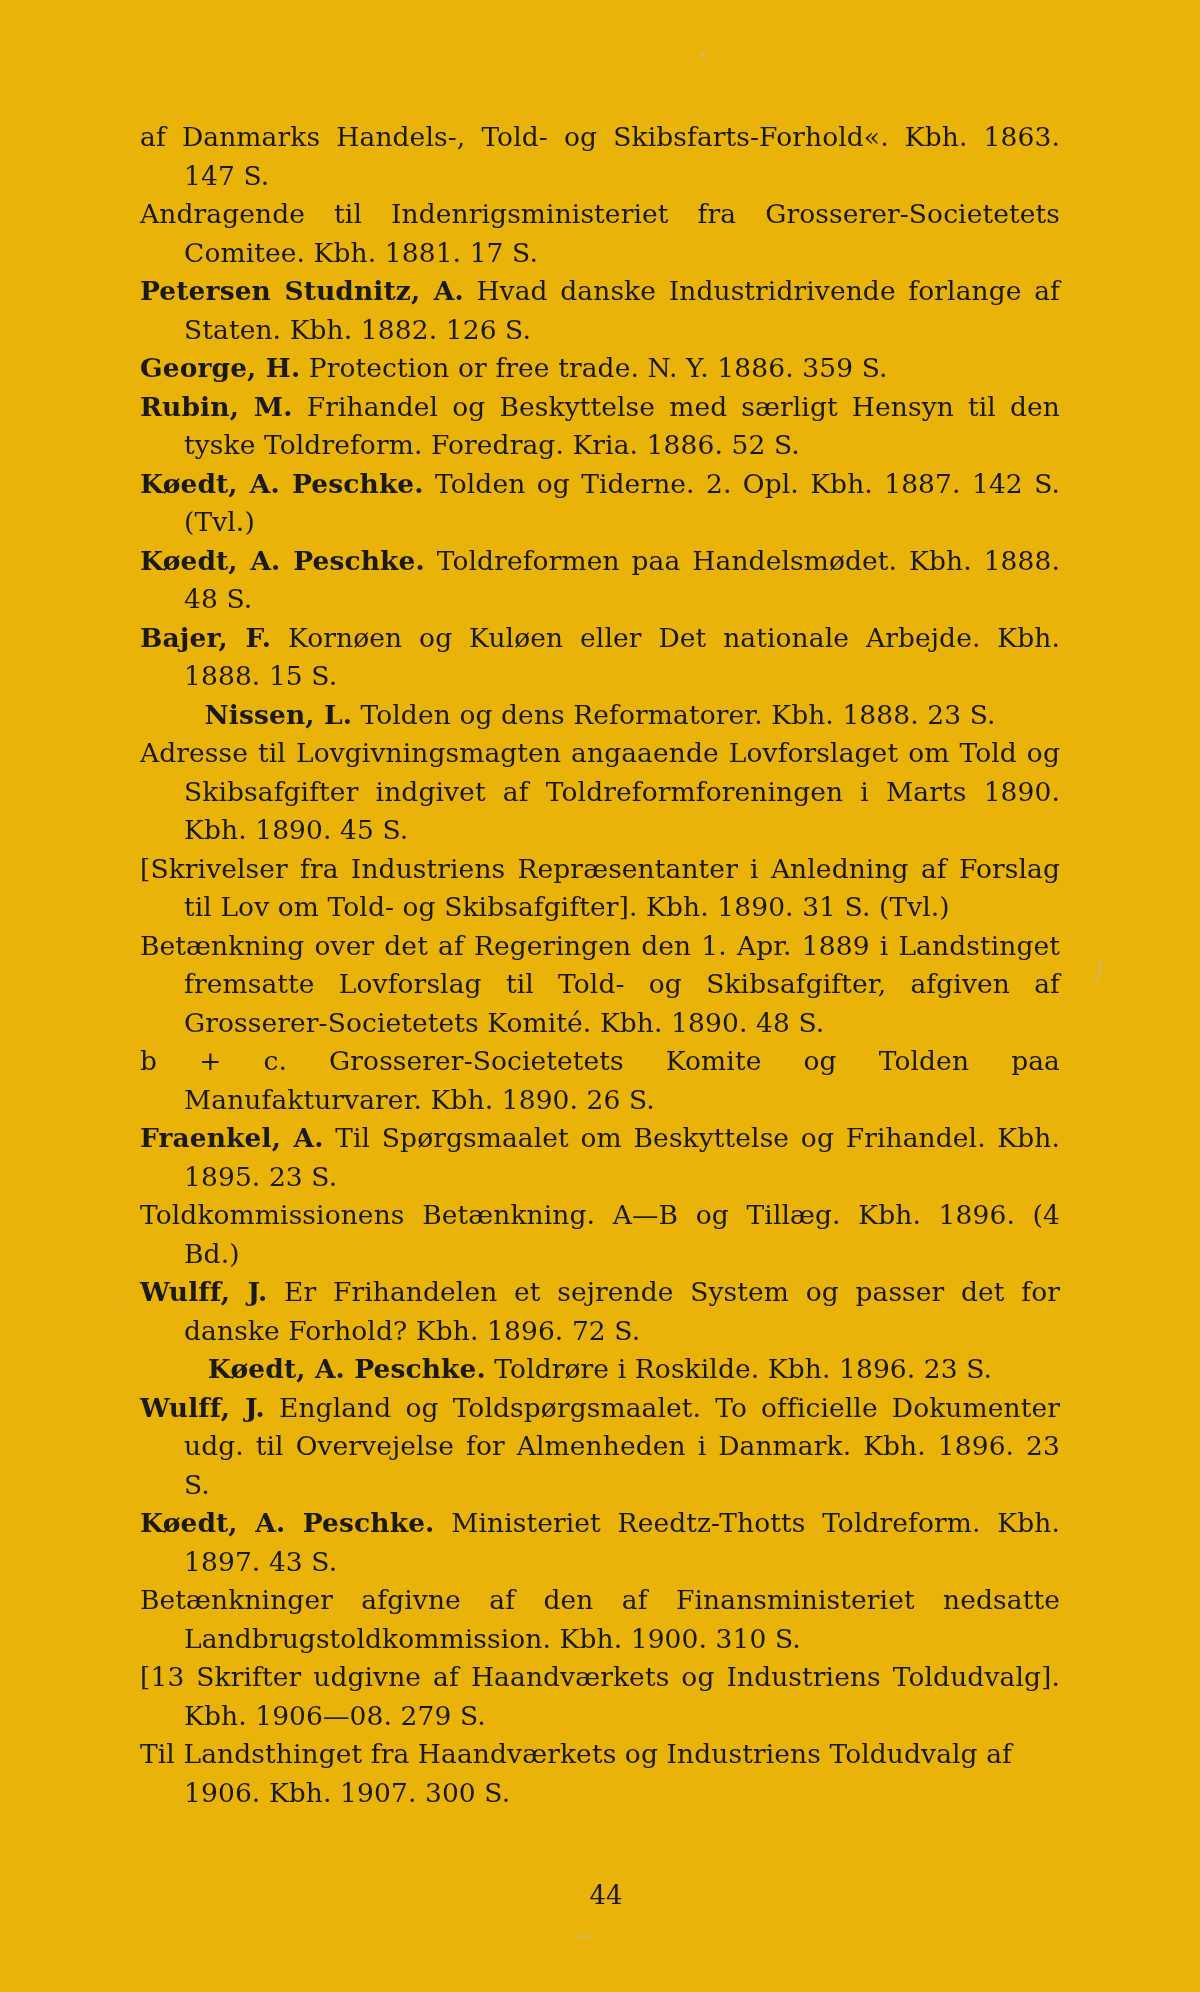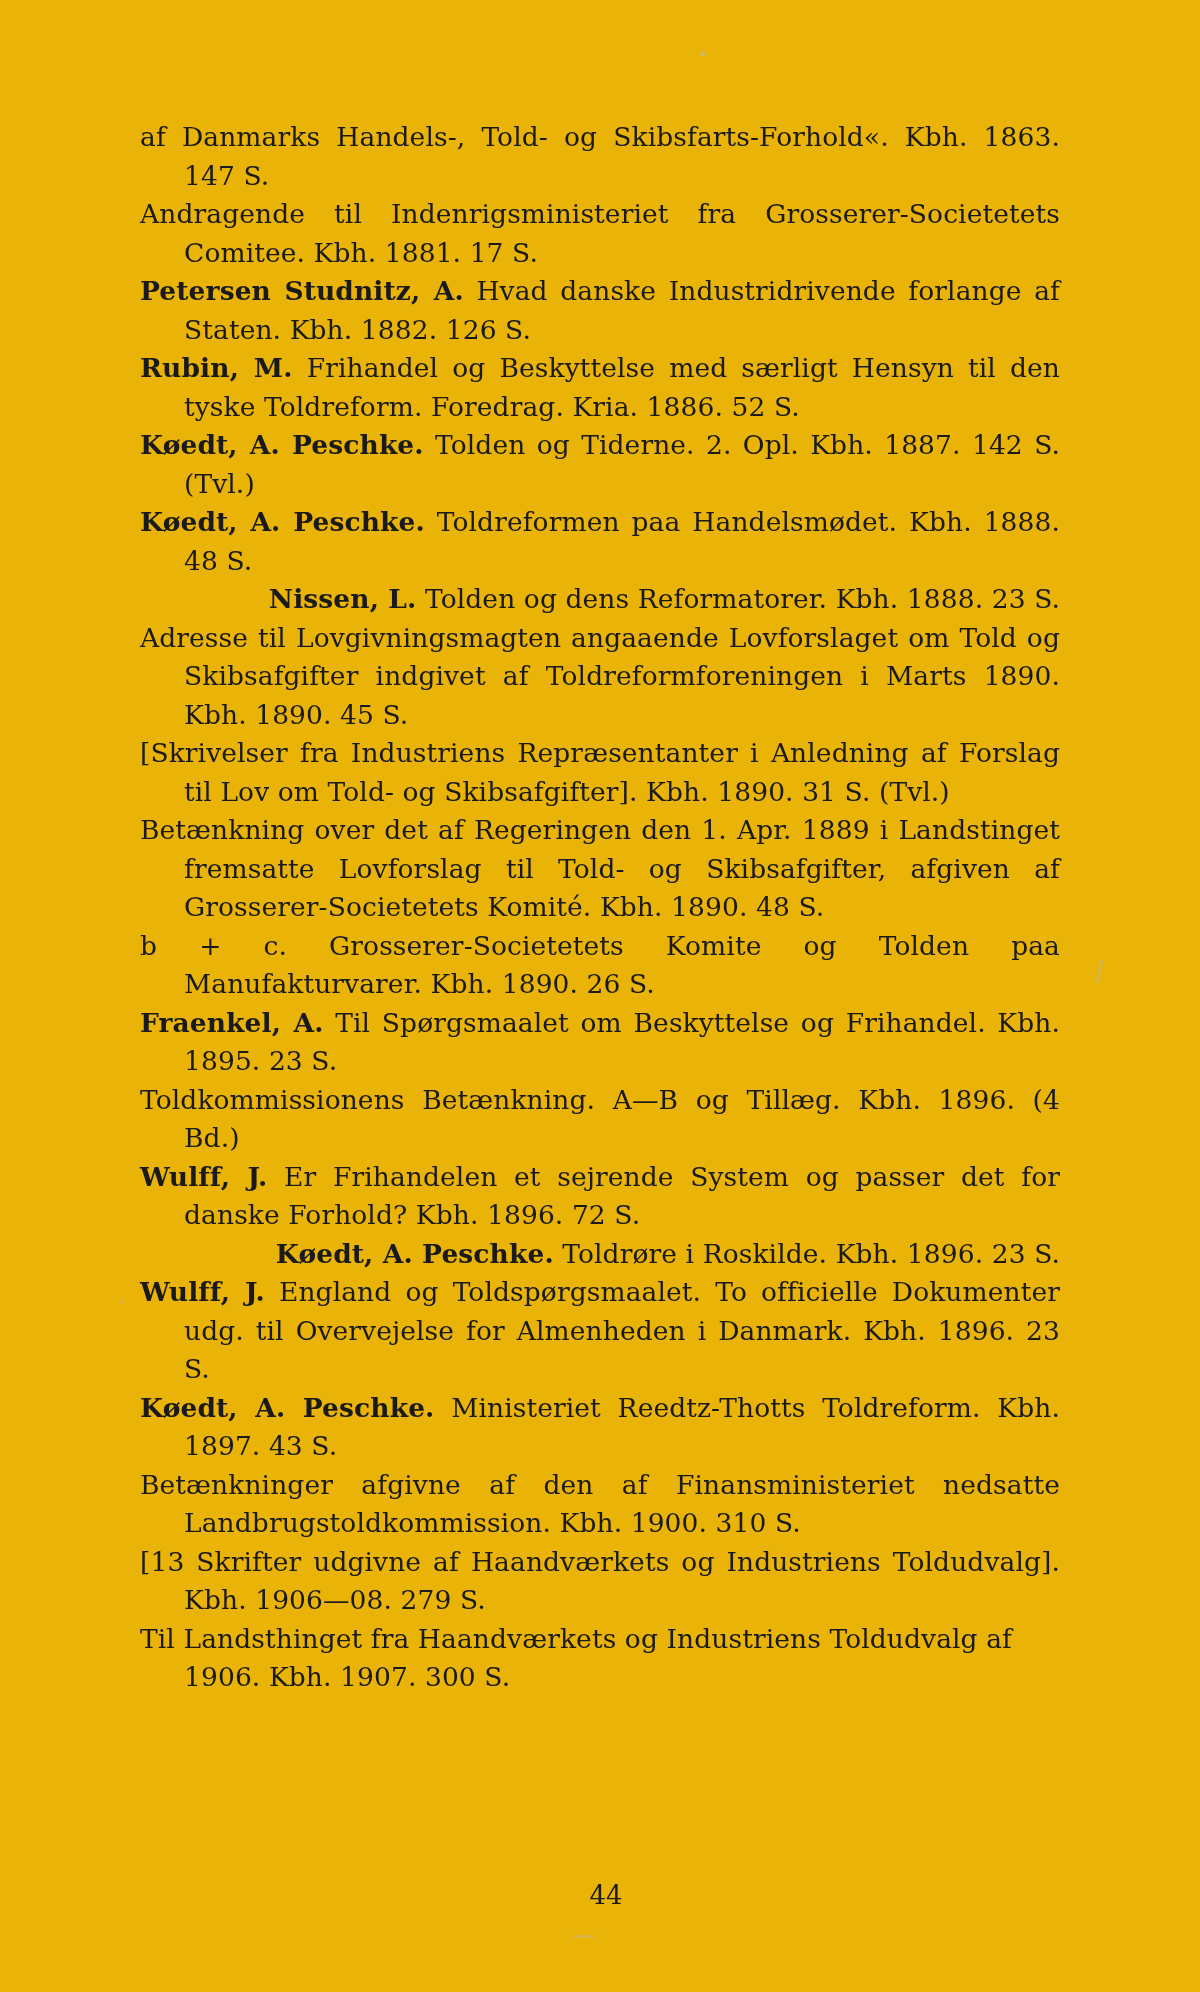--- a/index.html
+++ b/index.html
@@ -42,21 +42,21 @@
     text-indent: -44px;
   }
   .entry:last-child {
     text-align: left;
   }
   .entry b {
     font-weight: bold;
     margin-top: 20px;
   }
   .nojust {
-    text-align: right;
+    text-align: center;
   }
   .folio {
     position: absolute;
     left: 12px;
     right: 0;
     top: 1880px;
     text-align: center;
     font-size: 26px;
     font-family: "DejaVu Serif", serif;
   }
@@ -77,23 +77,25 @@
 <div class="page">
   <div class="artifact a1"></div>
   <div class="artifact a2"></div>
   <div class="artifact a3"></div>
   <div class="artifact a4"></div>
 
   <div class="content">
     <p class="entry">af Danmarks Handels-, Told- og Skibsfarts-Forhold«. Kbh. 1863. 147 S.</p>
     <p class="entry">Andragende til Indenrigsministeriet fra Grosserer-Societetets Comitee. Kbh. 1881. 17 S.</p>
     <p class="entry"><b>Petersen Studnitz, A.</b> Hvad danske Industridrivende forlange af Staten. Kbh. 1882. 126 S.</p>
+    <p class="entry"><b>George, H.</b> Protection or free trade. N. Y. 1886. 359 S.</p>
     <p class="entry"><b>Rubin, M.</b> Frihandel og Beskyttelse med særligt Hensyn til den tyske Toldreform. Foredrag. Kria. 1886. 52 S.</p>
     <p class="entry"><b>Køedt, A. Peschke.</b> Tolden og Tiderne. 2. Opl. Kbh. 1887. 142 S. (Tvl.)</p>
     <p class="entry"><b>Køedt, A. Peschke.</b> Toldreformen paa Handelsmødet. Kbh. 1888. 48 S.</p>
+    <p class="entry"><b>Bajer, F.</b> Kornøen og Kuløen eller Det nationale Arbejde. Kbh. 1888. 15 S.</p>
     <p class="entry nojust"><b>Nissen, L.</b> Tolden og dens Reformatorer. Kbh. 1888. 23 S.</p>
     <p class="entry">Adresse til Lovgivningsmagten angaaende Lovforslaget om Told og Skibsafgifter indgivet af Toldreformforeningen i Marts 1890. Kbh. 1890. 45 S.</p>
     <p class="entry">[Skrivelser fra Industriens Repræsentanter i Anledning af Forslag til Lov om Told- og Skibsafgifter]. Kbh. 1890. 31 S. (Tvl.)</p>
     <p class="entry">Betænkning over det af Regeringen den 1. Apr. 1889 i Landstinget fremsatte Lovforslag til Told- og Skibsafgifter, afgiven af Grosserer-Societetets Komité. Kbh. 1890. 48 S.</p>
     <p class="entry">b + c. Grosserer-Societetets Komite og Tolden paa Manufakturvarer. Kbh. 1890. 26 S.</p>
     <p class="entry"><b>Fraenkel, A.</b> Til Spørgsmaalet om Beskyttelse og Frihandel. Kbh. 1895. 23 S.</p>
     <p class="entry">Toldkommissionens Betænkning. A—B og Tillæg. Kbh. 1896. (4 Bd.)</p>
     <p class="entry"><b>Wulff, J.</b> Er Frihandelen et sejrende System og passer det for danske Forhold? Kbh. 1896. 72 S.</p>
     <p class="entry nojust"><b>Køedt, A. Peschke.</b> Toldrøre i Roskilde. Kbh. 1896. 23 S.</p>
     <p class="entry"><b>Wulff, J.</b> England og Toldspørgsmaalet. To officielle Dokumenter udg. til Overvejelse for Almenheden i Danmark. Kbh. 1896. 23 S.</p>

